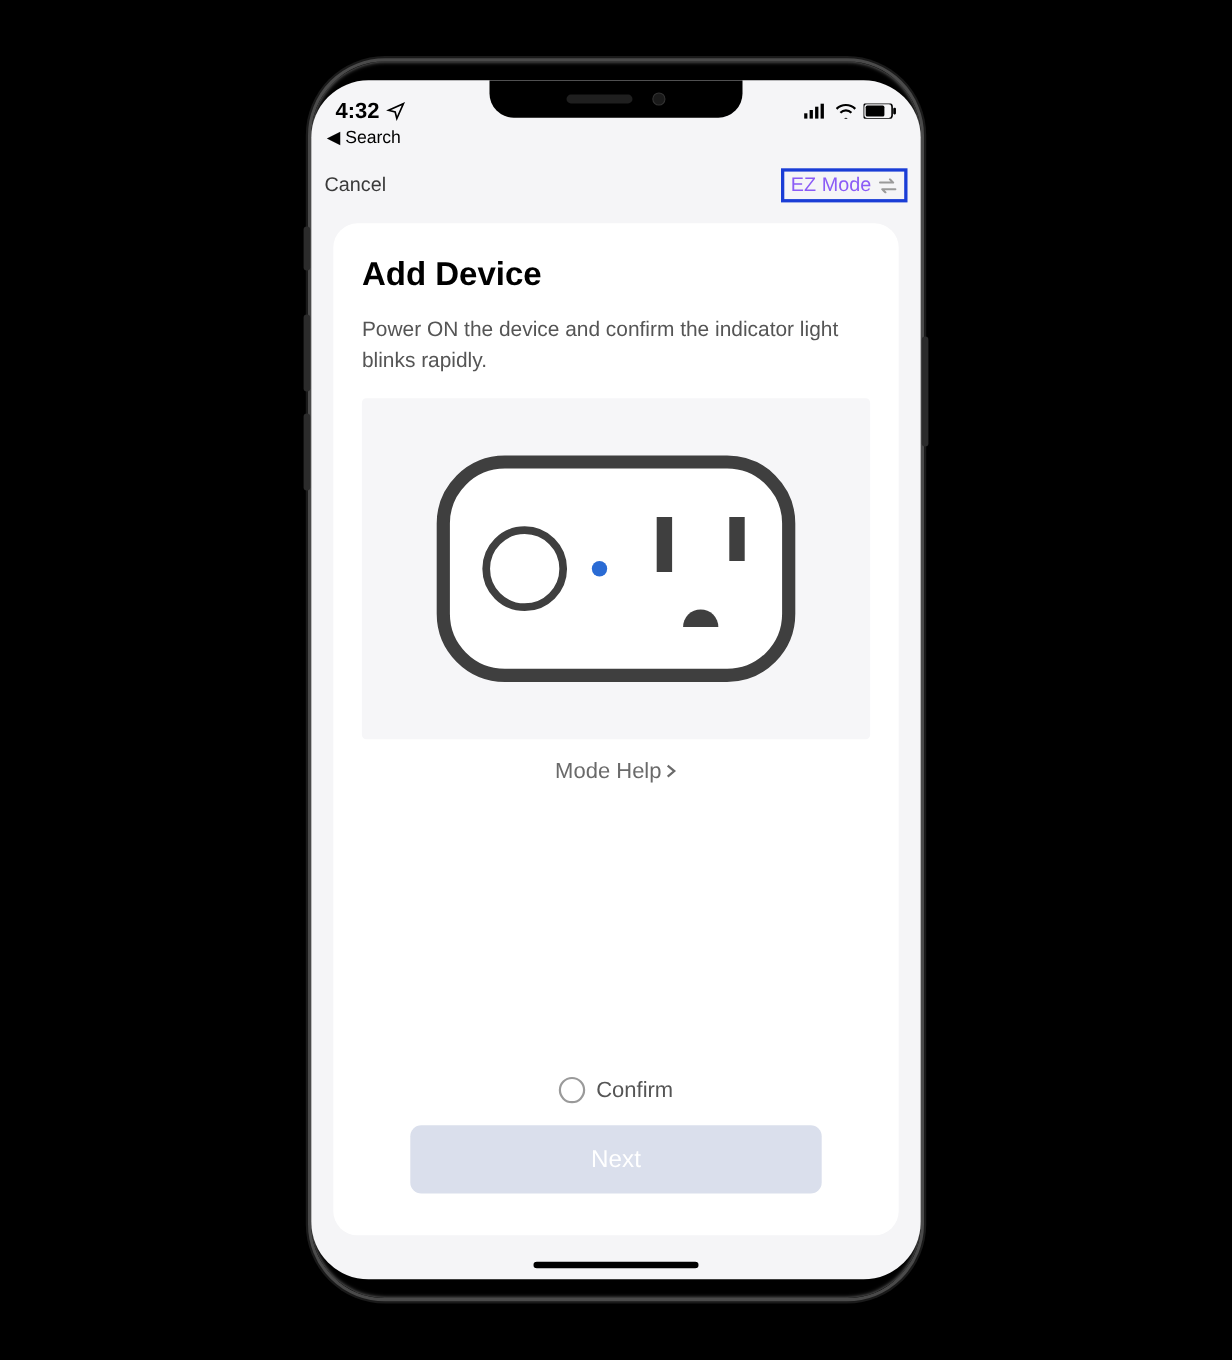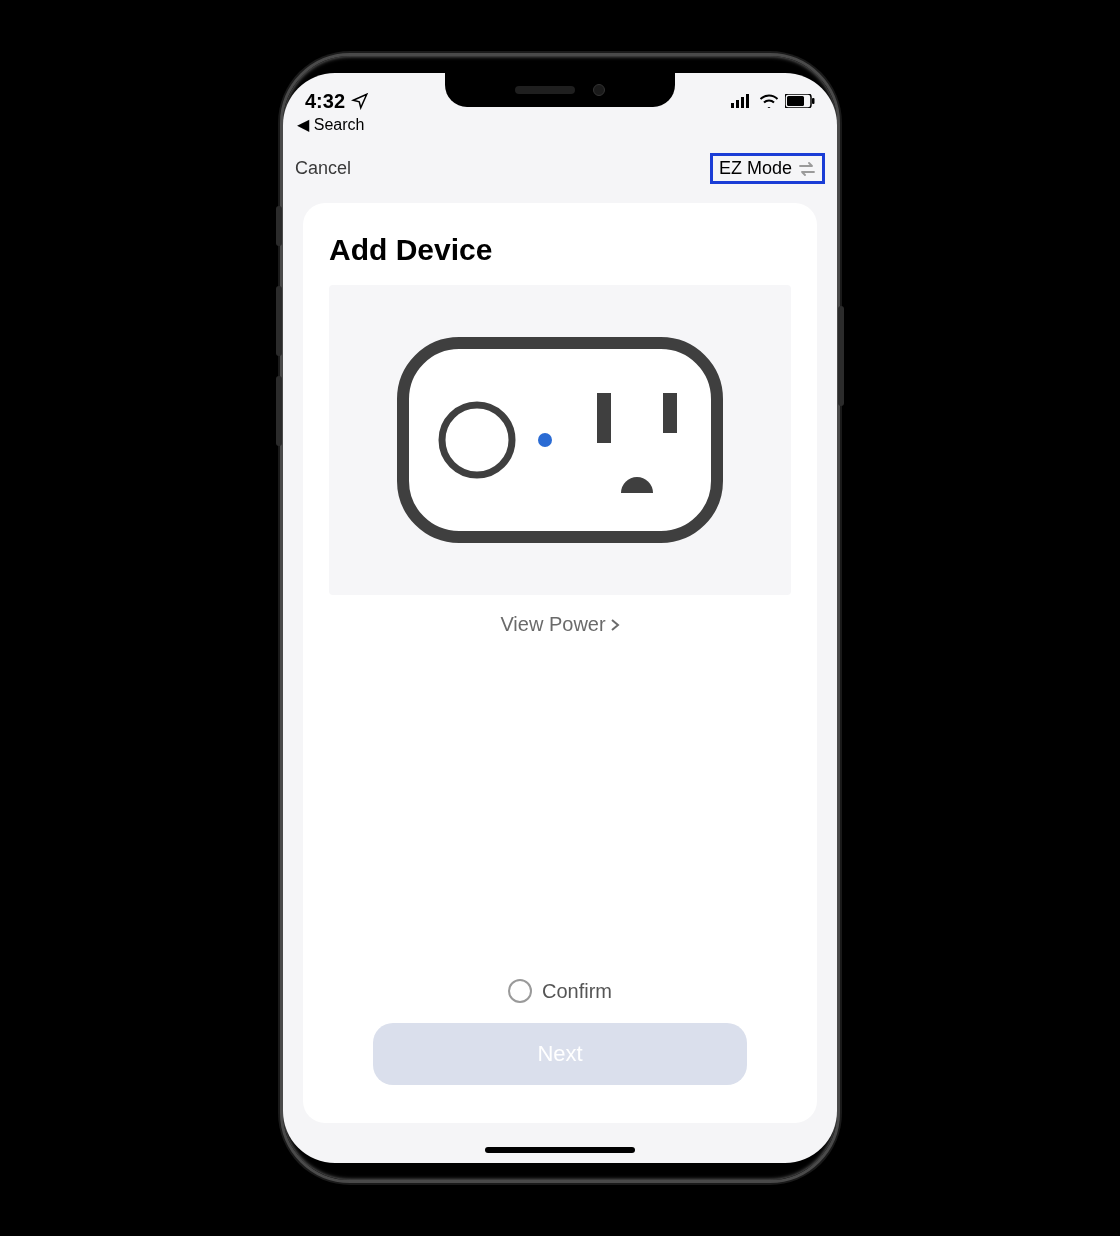--- a/index.html
+++ b/index.html
@@ -67,21 +67,21 @@
     }
     .nav-row {
       position: absolute; top: 74px; left: 0; right: 0;
       padding: 6px 12px;
       display: flex; justify-content: space-between; align-items: center;
       font-size: 18px;
     }
     .cancel-btn { color: #3a3a3a; }
     .mode-btn {
       display: flex; align-items: center; gap: 6px;
-      color: #000000;
+      color: #8b5cf6;
       border: 3px solid #1a3dd6;
       padding: 2px 6px;
     }
     .card {
       position: absolute; top: 130px; left: 20px; right: 20px; bottom: 40px;
       background: #fff;
       border-radius: 22px;
       padding: 30px 26px 22px;
     }
     .title { font-size: 30px; font-weight: 700; margin-bottom: 18px; }
@@ -103,21 +103,21 @@
       color: #555; font-size: 20px;
     }
     .radio {
       width: 24px; height: 24px; border: 2px solid #9a9a9a; border-radius: 50%;
     }
     .next-btn {
       position: absolute; left: 70px; right: 70px; bottom: 38px;
       height: 62px;
       background: #dadfec;
       color: #fff; font-size: 22px; font-weight: 500;
-      border-radius: 20px; border: none;
+      border-radius: 10px; border: none;
       display: flex; align-items: center; justify-content: center;
     }
     .home-indicator {
       position: absolute; bottom: 10px; left: 50%;
       transform: translateX(-50%);
       width: 150px; height: 6px; background: #000; border-radius: 4px;
     }
 
     
     svg { display: block; }
@@ -188,35 +188,36 @@
             <path d="M2 4 H14 M11 1 L14 4"></path>
             <path d="M16 10 H4 M7 13 L4 10"></path>
           </svg>
         </span>
       </div>
     </div>
 
     <div class="card">
       <div class="title">Add Device</div>
       <div class="desc">
+        <div>Power ON the device and confirm the indicator light blinks rapidly.</div>
       </div>
 
       <div class="plug-box">
         <svg width="330" height="210" viewBox="0 0 330 210">
           <rect x="8" y="8" width="314" height="194" rx="56" fill="#fff" stroke="#3f3f3f" stroke-width="12"></rect>
           <circle cx="82" cy="105" r="35" fill="none" stroke="#3f3f3f" stroke-width="7"></circle>
           <circle cx="150" cy="105" r="7" fill="#2a6bd4"></circle>
           <rect x="202" y="58" width="14" height="50" fill="#3f3f3f"></rect>
           <rect x="268" y="58" width="14" height="40" fill="#3f3f3f"></rect>
           <path d="M226 158 a16 16 0 0 1 32 0 v0 h-32 z" fill="#3f3f3f"></path>
         </svg>
       </div>
 
       <div class="view-help">
-        <span>View Power</span>
+        <span>Mode Help</span>
         <span>
           <svg width="10" height="14" viewBox="0 0 10 14" fill="none" stroke="#6a6a6a" stroke-width="2">
               <path d="M2 2 L8 7 L2 12"></path>
             </svg>
         </span>
       </div>
 
       <div class="confirm-row">
         <div class="radio"></div>
         <span>Confirm</span>

